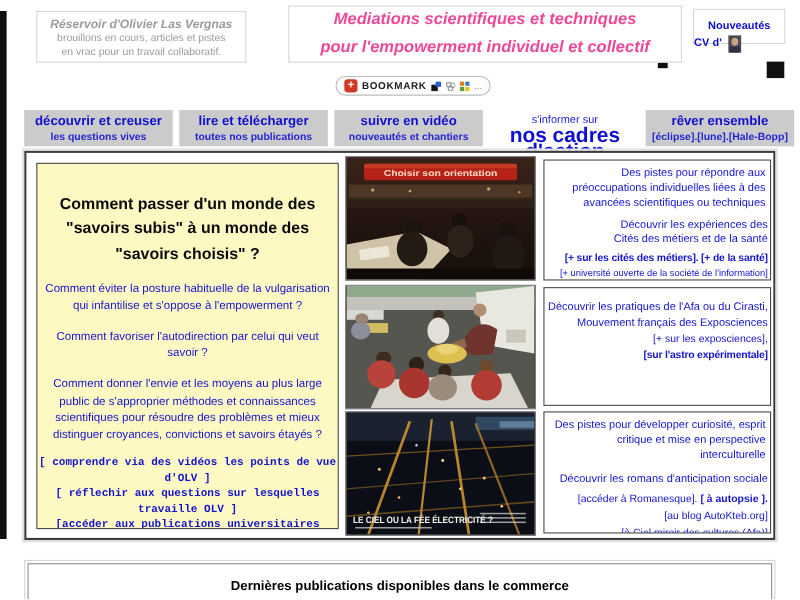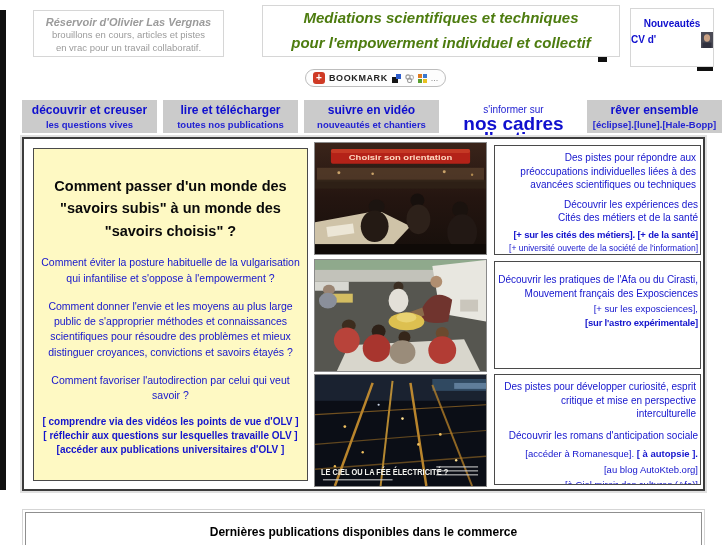--- a/index.html
+++ b/index.html
@@ -7,24 +7,24 @@
   #page{
     position:relative;width:727px;height:545px;overflow:hidden;background:#fff;
     font-family:"Liberation Sans",sans-serif;
   }
   
   .hdr-box{position:absolute;border:1px solid #d6d6d6;background:#fff;text-align:center;}
   #hdr-left{left:33px;top:10px;width:191px;height:47px;padding-top:5px;}
   #hdr-left .t{font-size:11px;font-weight:bold;font-style:italic;color:#9b9b9b;}
   #hdr-left .s{font-size:9.5px;color:#9b9b9b;line-height:1.4;}
   #hdr-center{left:262px;top:5px;width:358px;height:52px;display:flex;flex-direction:column;justify-content:center;}
-  #hdr-center .l{font-size:15px;font-weight:bold;font-style:italic;color:#4d7c0f;line-height:1.65;text-align:center;}
-  #hdr-right{left:630px;top:8px;width:84px;height:59px;padding-top:7px;}
+  #hdr-center .l{font-size:15px;font-weight:bold;font-style:italic;color:#ec4899;line-height:1.65;text-align:center;}
+  #hdr-right{left:630px;top:8px;width:84px;height:32px;padding-top:7px;}
   #hdr-right .l{font-size:10px;font-weight:bold;color:#0f0fce;line-height:1.6;}
-  .cv-row{display:flex;align-items:center;justify-content:space-between;gap:6px;}
+  .cv-row{display:flex;align-items:center;justify-content:flex-start;gap:6px;}
   .cv-thumb{display:inline-block;width:12px;height:16px;vertical-align:middle;}
   .blk{position:absolute;background:#101010;}
   #edge-bar{left:0;top:10px;width:6px;height:480px;}
   #blk-a{left:598px;top:55px;width:9px;height:7px;}
   #blk-b{left:697px;top:56px;width:16px;height:15px;}
   
   #bookmark{
     position:absolute;left:305px;top:69px;height:18px;min-width:133px;
     border:1px solid #bdbdbd;border-radius:9px;background:#fdfdfd;
     display:flex;align-items:center;gap:4px;padding:0 7px;cursor:pointer;
@@ -44,21 +44,21 @@
   .tab.active .tab-main{font-size:19px;}
   #tab0{left:22px;} #tab1{left:163px;} #tab2{left:304px;} #tab3{left:446px;} #tab4{left:587px;}
   
   #main-box{position:absolute;left:22px;top:137px;width:683px;height:354px;
     border:2px solid #3c3c3c;outline:2px solid #e0e0e0;background:#fff;}
   #left-panel{position:absolute;left:9px;top:9px;width:275px;height:333px;
     border:1px solid #4a4a4a;text-align:center;background:#fef9c3;overflow:hidden;}
   #left-panel .head{margin:26px 8px 0 8px;font-size:14.5px;font-weight:bold;color:#0a0a0a;line-height:1.55;}
   #left-panel .q{margin:13px 4px 0 4px;font-size:10.5px;font-weight:normal;color:#1414cd;line-height:1.45;}
   #left-panel .links{margin-top:12px;}
-  #left-panel .lnk{font-size:10px;font-weight:bold;color:#1414cd;line-height:1.4;cursor:pointer;}
+  #left-panel .lnk{font-size:10px;font-weight:bold;color:#1414cd;line-height:1.4;cursor:pointer;font-family:Liberation Mono, monospace;}
   .photo{position:absolute;left:290px;width:173px;height:113px;border:1px solid #8a8a8a;
     background:#222;cursor:pointer;overflow:hidden;}
   #photo0{top:3px;} #photo1{top:120px;} #photo2{top:235px;}
   .photo svg{display:block;width:100%;height:100%;}
   .rbox{position:absolute;left:470px;width:207px;border:1px solid #4a4a4a;background:#fff;
     text-align:right;color:#1414cd;overflow:hidden;padding:5px 2px 0 2px;}
   #rbox0{top:6px;height:110px;} #rbox1{top:122px;height:108px;} #rbox2{top:235px;height:111px;}
   .rb-intro{font-size:10px;line-height:1.35;margin:0 2px;}
   .rb-disc{font-size:10px;line-height:1.35;margin-top:6px;}
   .rb-bold{font-size:9.5px;font-weight:bold;letter-spacing:-0.2px;line-height:1.5;white-space:nowrap;cursor:pointer;}
@@ -144,22 +144,22 @@
   <div id="tab4" class="tab">
     <div class="tab-main">rêver ensemble</div>
     <div class="tab-sub">[éclipse].[lune].[Hale-Bopp]</div>
   </div>
 
   <div id="main-box">
 
     <div id="left-panel">
       <div class="head">Comment passer d'un monde des "savoirs subis" à un monde des "savoirs choisis" ?</div>
       <div class="q">Comment éviter la posture habituelle de la vulgarisation qui infantilise et s'oppose à l'empowerment ?</div>
+      <div class="q">Comment favoriser l'autodirection par celui qui veut savoir ?</div>
       <div class="q">Comment donner l'envie et les moyens au plus large public de s'approprier méthodes et connaissances scientifiques pour résoudre des problèmes et mieux distinguer croyances, convictions et savoirs étayés ?</div>
-      <div class="q">Comment favoriser l'autodirection par celui qui veut savoir ?</div>
       <div class="links">
         <div class="lnk">[ comprendre via des vidéos les points de vue d'OLV ]</div>
         <div class="lnk">[ réflechir aux questions sur lesquelles travaille OLV ]</div>
         <div class="lnk">[accéder aux publications universitaires d'OLV ]</div>
 
       </div>
     </div>
 
     <div id="photo0" class="photo">
       <svg viewBox="0 0 172 112" preserveAspectRatio="none">

